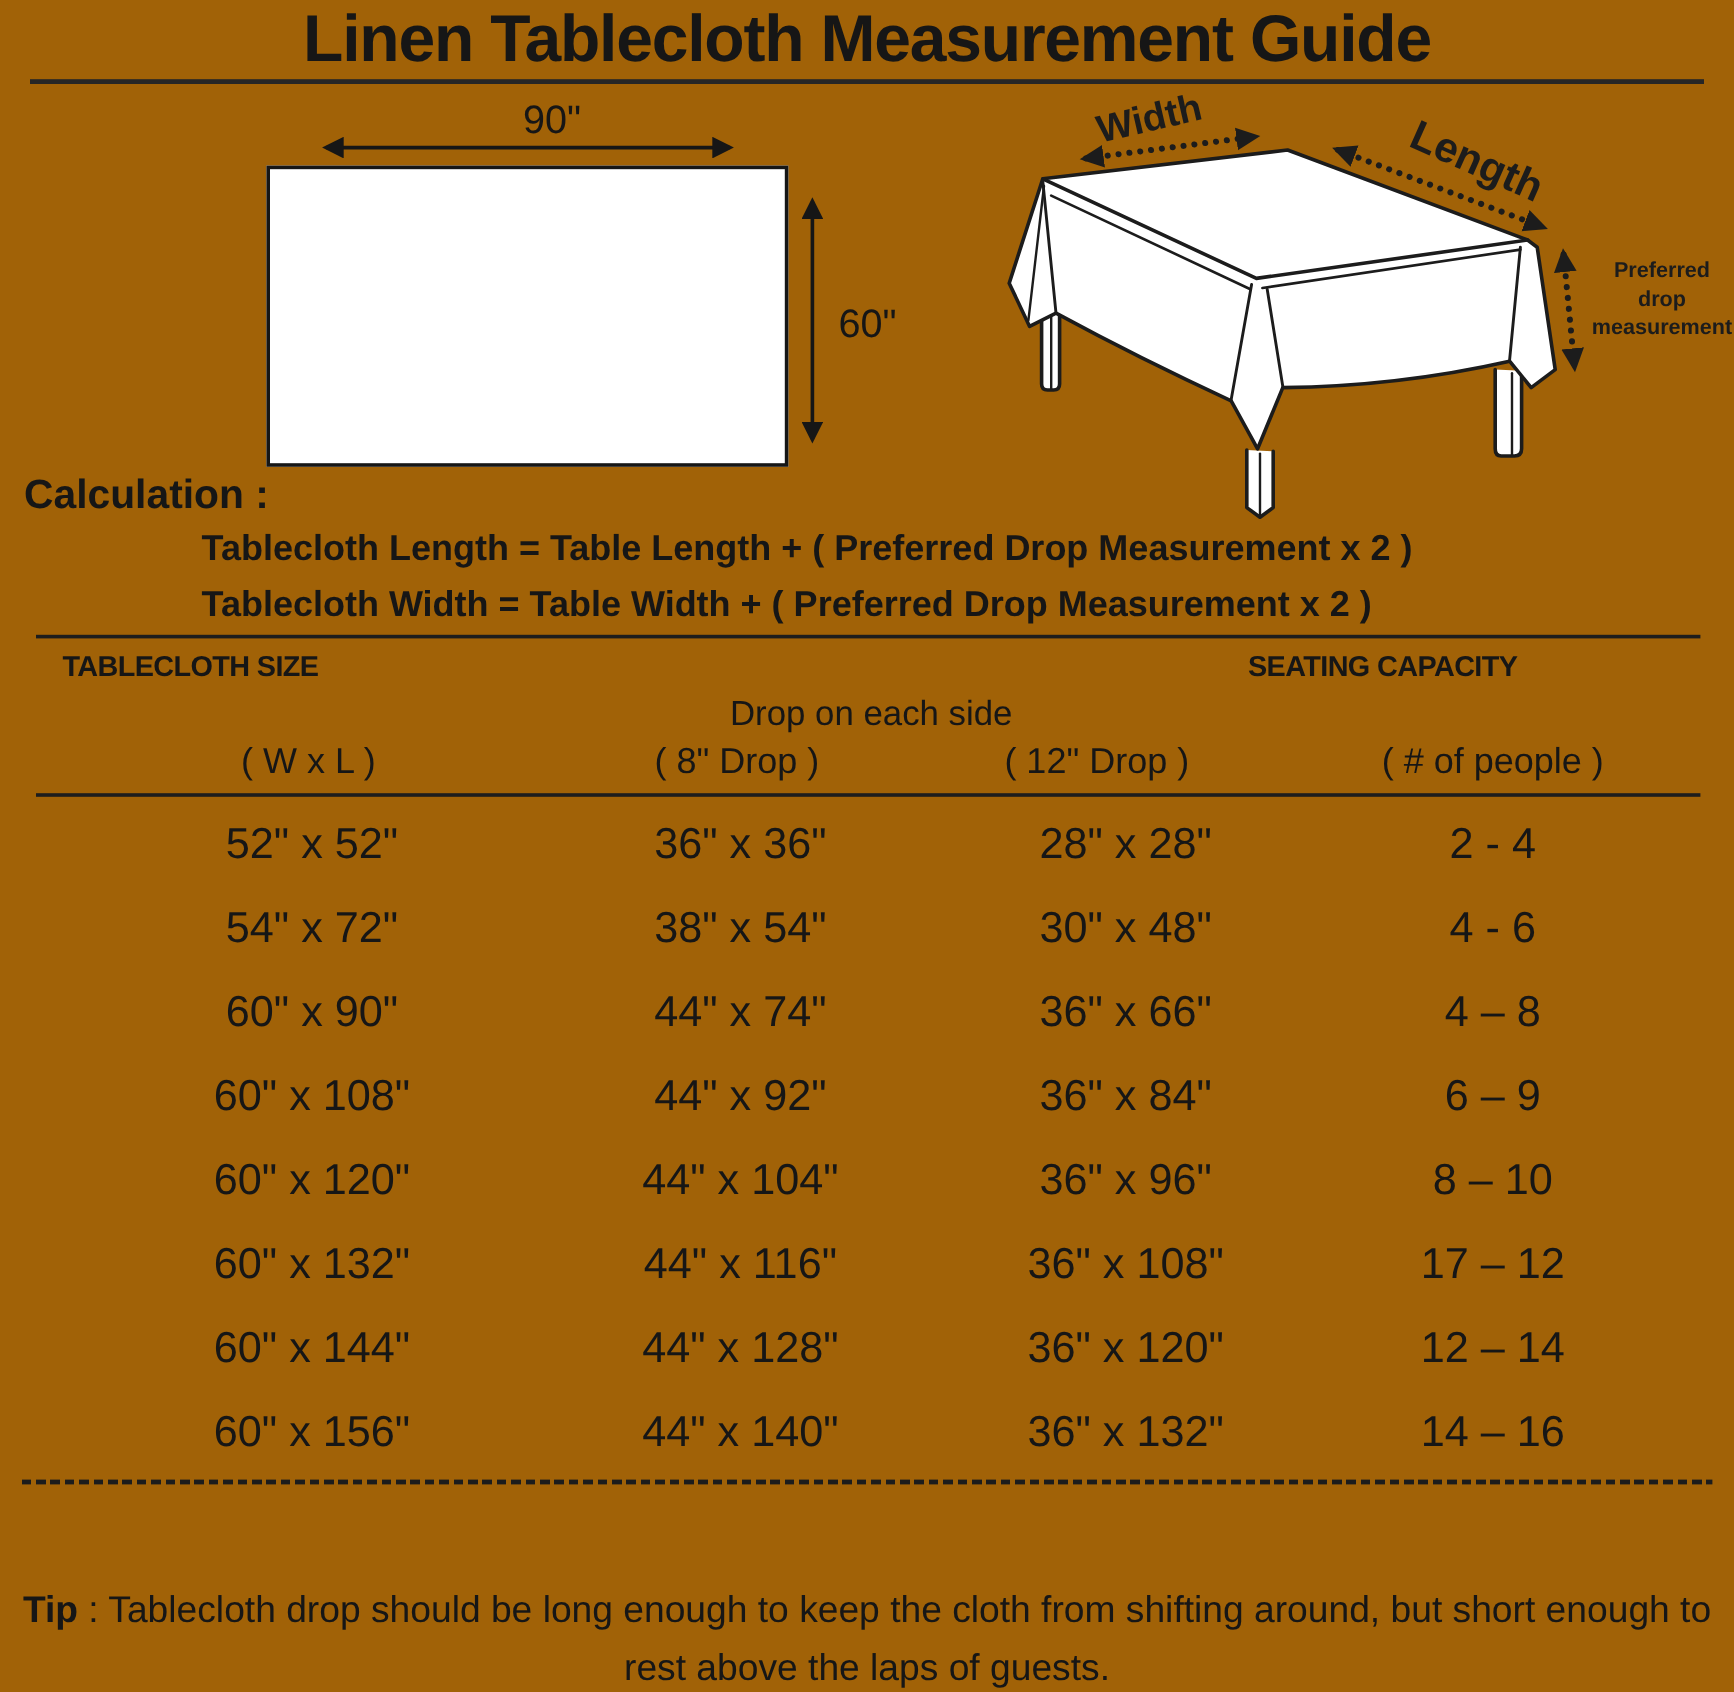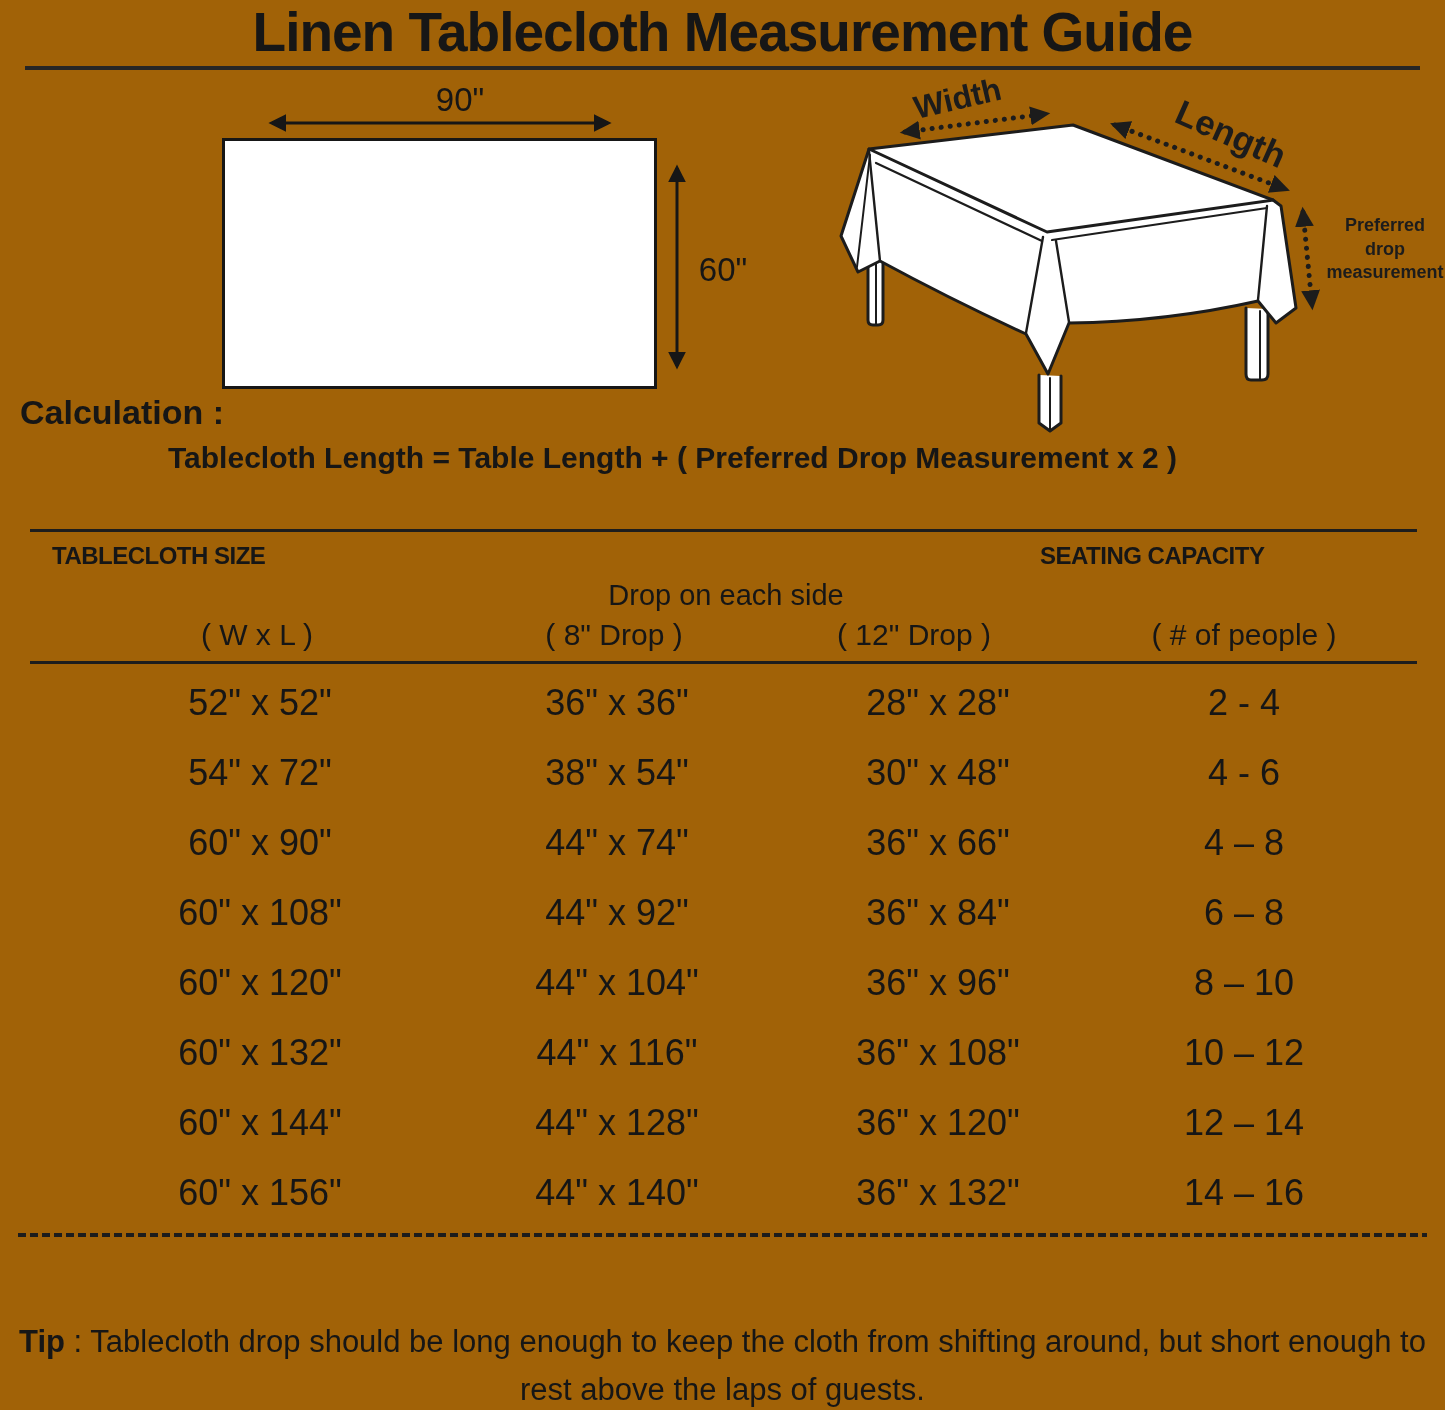--- a/index.html
+++ b/index.html
@@ -98,20 +98,21 @@
     <text x="396" y="70" transform="rotate(24 396 70)" font-size="35" font-weight="bold" fill="#1c1c1c" text-anchor="middle">Length</text>
     <g font-size="18" font-weight="bold" fill="#1c1c1c" text-anchor="middle">
       <text x="555" y="156">Preferred</text>
       <text x="555" y="180">drop</text>
       <text x="555" y="203">measurement</text>
     </g>
   </svg>
 
   <div class="abs calc-heading">Calculation :</div>
   <div class="abs formula1">Tablecloth Length = Table Length + ( Preferred Drop Measurement x 2 )</div>
+  <div class="abs formula2">Tablecloth Width = Table Width + ( Preferred Drop Measurement x 2 )</div>
 
   <div class="abs rule rule-top"></div>
   <div class="abs th h0">TABLECLOTH SIZE</div>
   <div class="abs th h2">SEATING CAPACITY</div>
   <div class="abs drop-sub">Drop on each side</div>
   <div class="abs sh s0">( W x L )</div>
   <div class="abs sh s1">( 8" Drop )</div>
   <div class="abs sh s2">( 12" Drop )</div>
   <div class="abs sh s3">( # of people )</div>
   <div class="abs rule rule-mid"></div>
@@ -131,33 +132,33 @@
       <div class="trow">
         <div class="tcell c0">60" x 90"</div>
         <div class="tcell c1">44" x 74"</div>
         <div class="tcell c2">36" x 66"</div>
         <div class="tcell c3">4 – 8</div>
       </div>
       <div class="trow">
         <div class="tcell c0">60" x 108"</div>
         <div class="tcell c1">44" x 92"</div>
         <div class="tcell c2">36" x 84"</div>
-        <div class="tcell c3">6 – 8</div>
+        <div class="tcell c3">6 – 9</div>
       </div>
       <div class="trow">
         <div class="tcell c0">60" x 120"</div>
         <div class="tcell c1">44" x 104"</div>
         <div class="tcell c2">36" x 96"</div>
         <div class="tcell c3">8 – 10</div>
       </div>
       <div class="trow">
         <div class="tcell c0">60" x 132"</div>
         <div class="tcell c1">44" x 116"</div>
         <div class="tcell c2">36" x 108"</div>
-        <div class="tcell c3">10 – 12</div>
+        <div class="tcell c3">17 – 12</div>
       </div>
       <div class="trow">
         <div class="tcell c0">60" x 144"</div>
         <div class="tcell c1">44" x 128"</div>
         <div class="tcell c2">36" x 120"</div>
         <div class="tcell c3">12 – 14</div>
       </div>
       <div class="trow">
         <div class="tcell c0">60" x 156"</div>
         <div class="tcell c1">44" x 140"</div>

